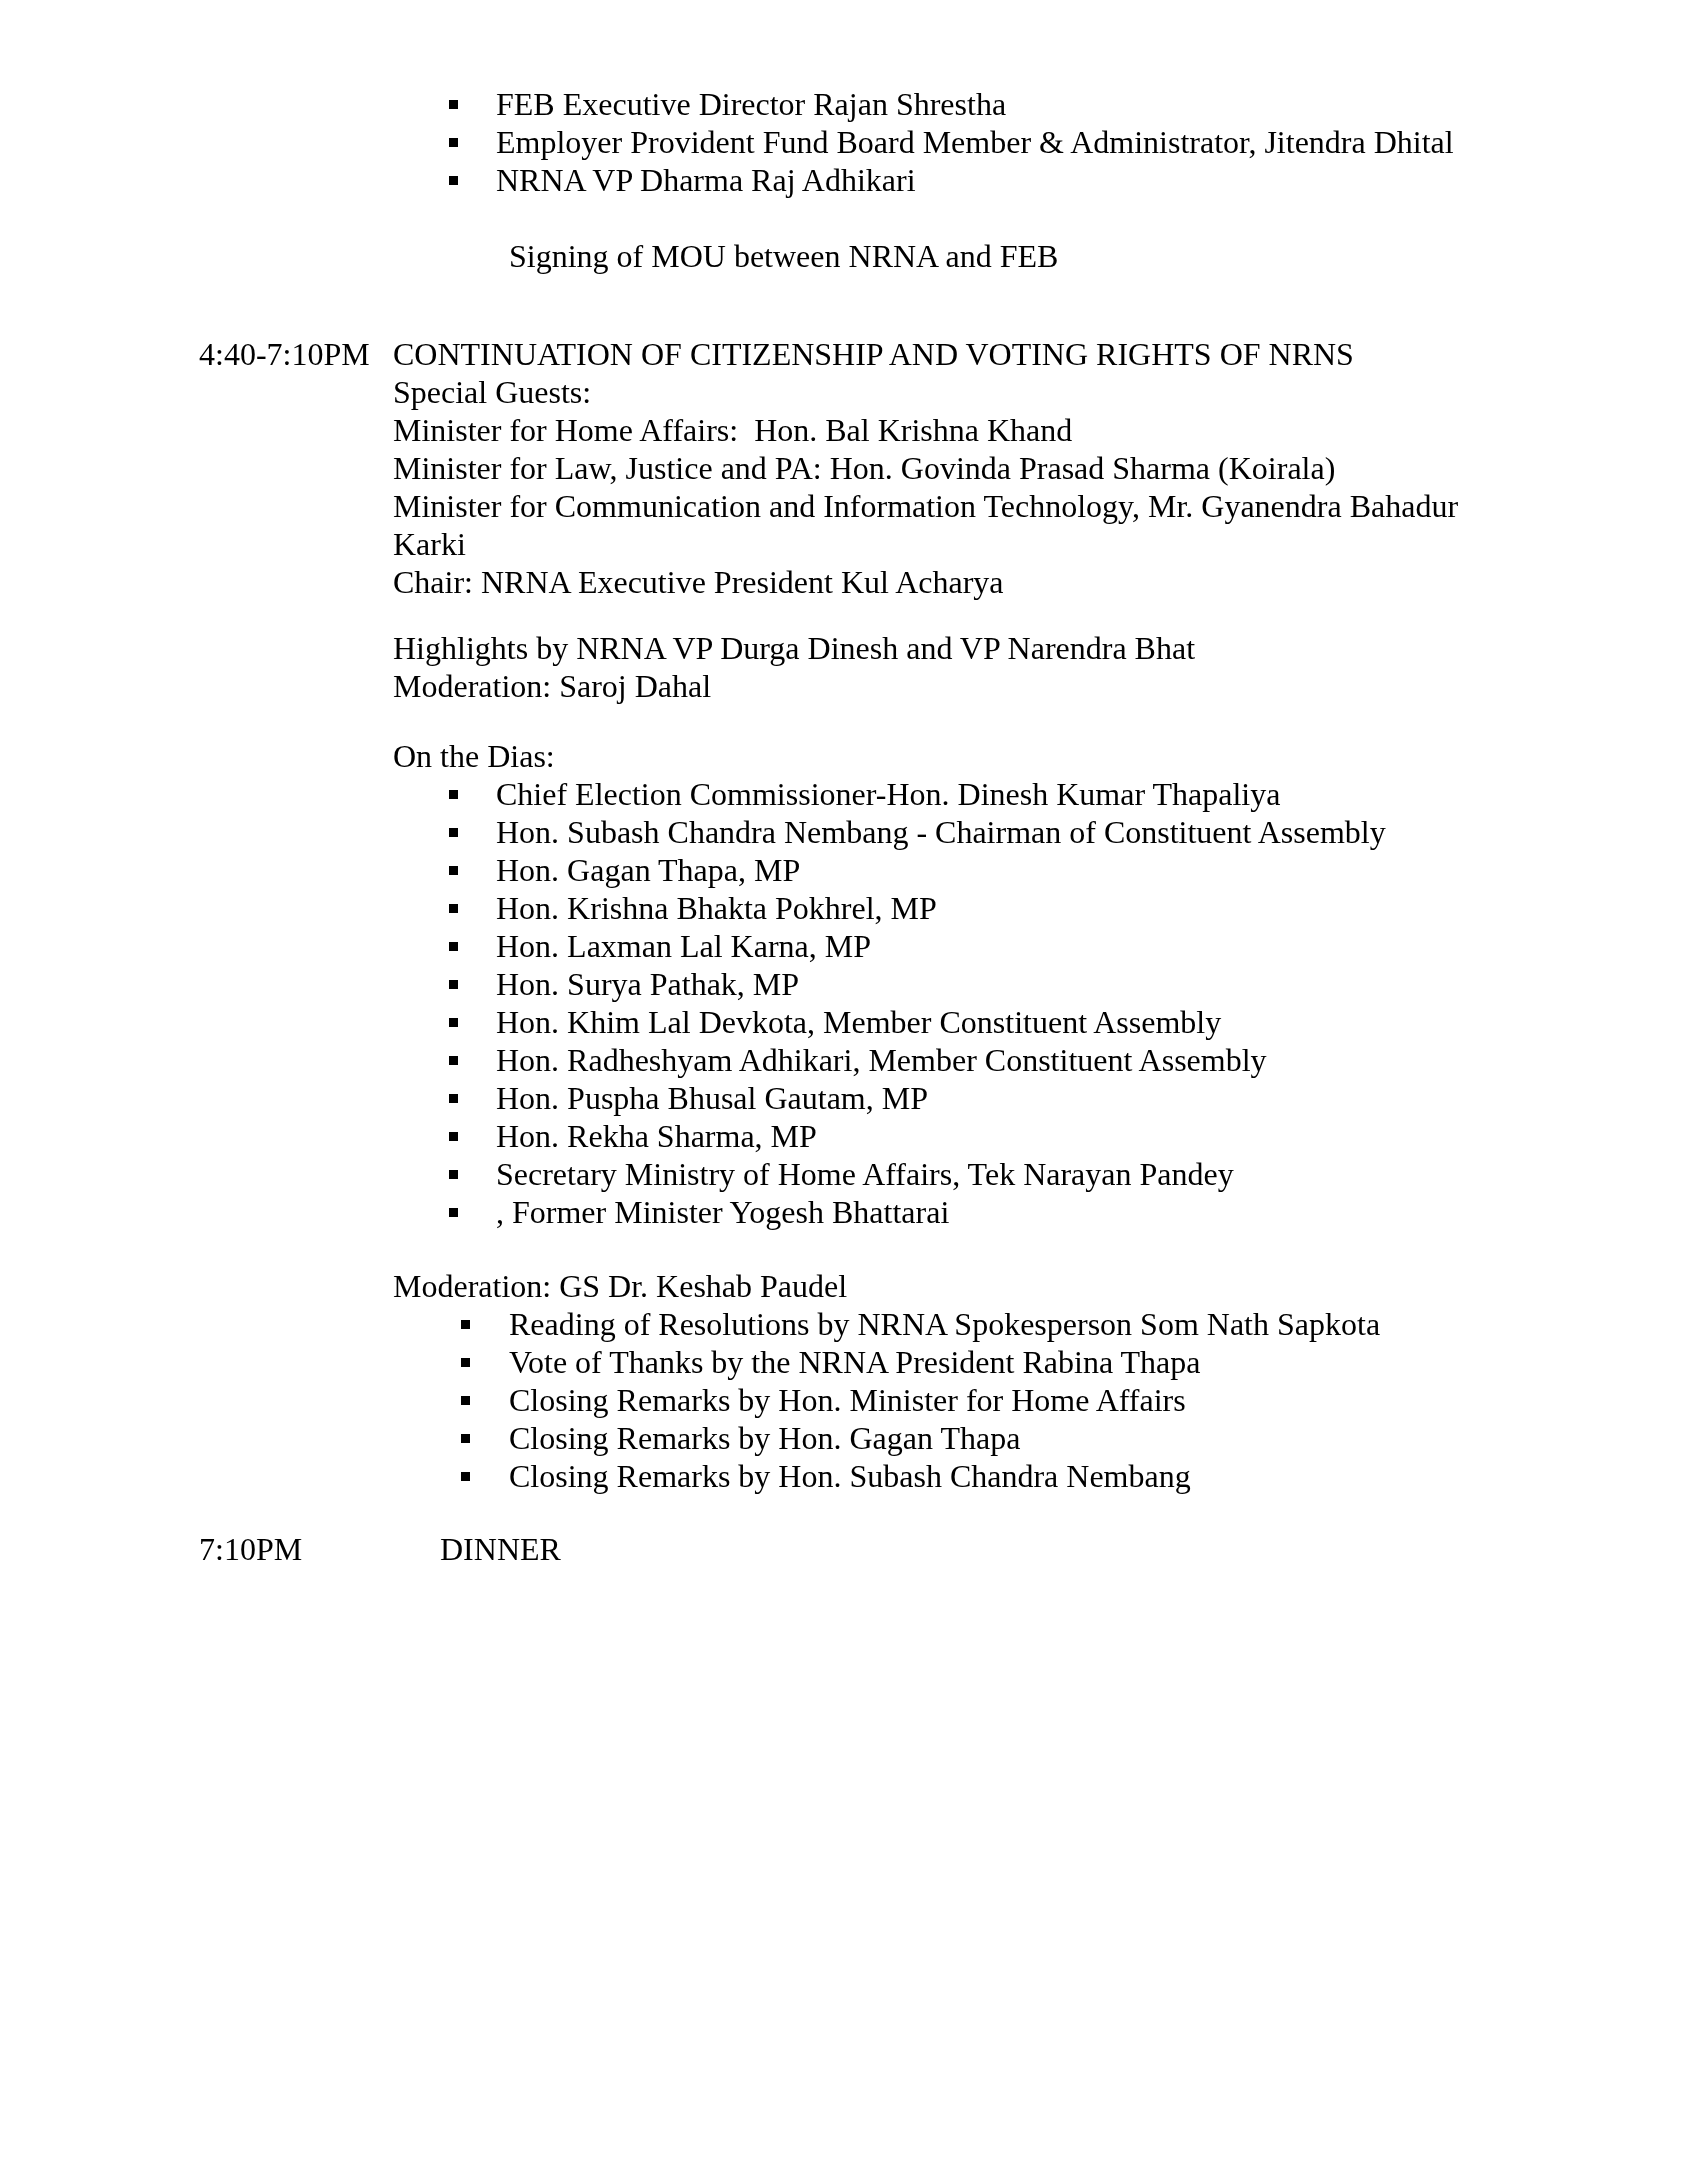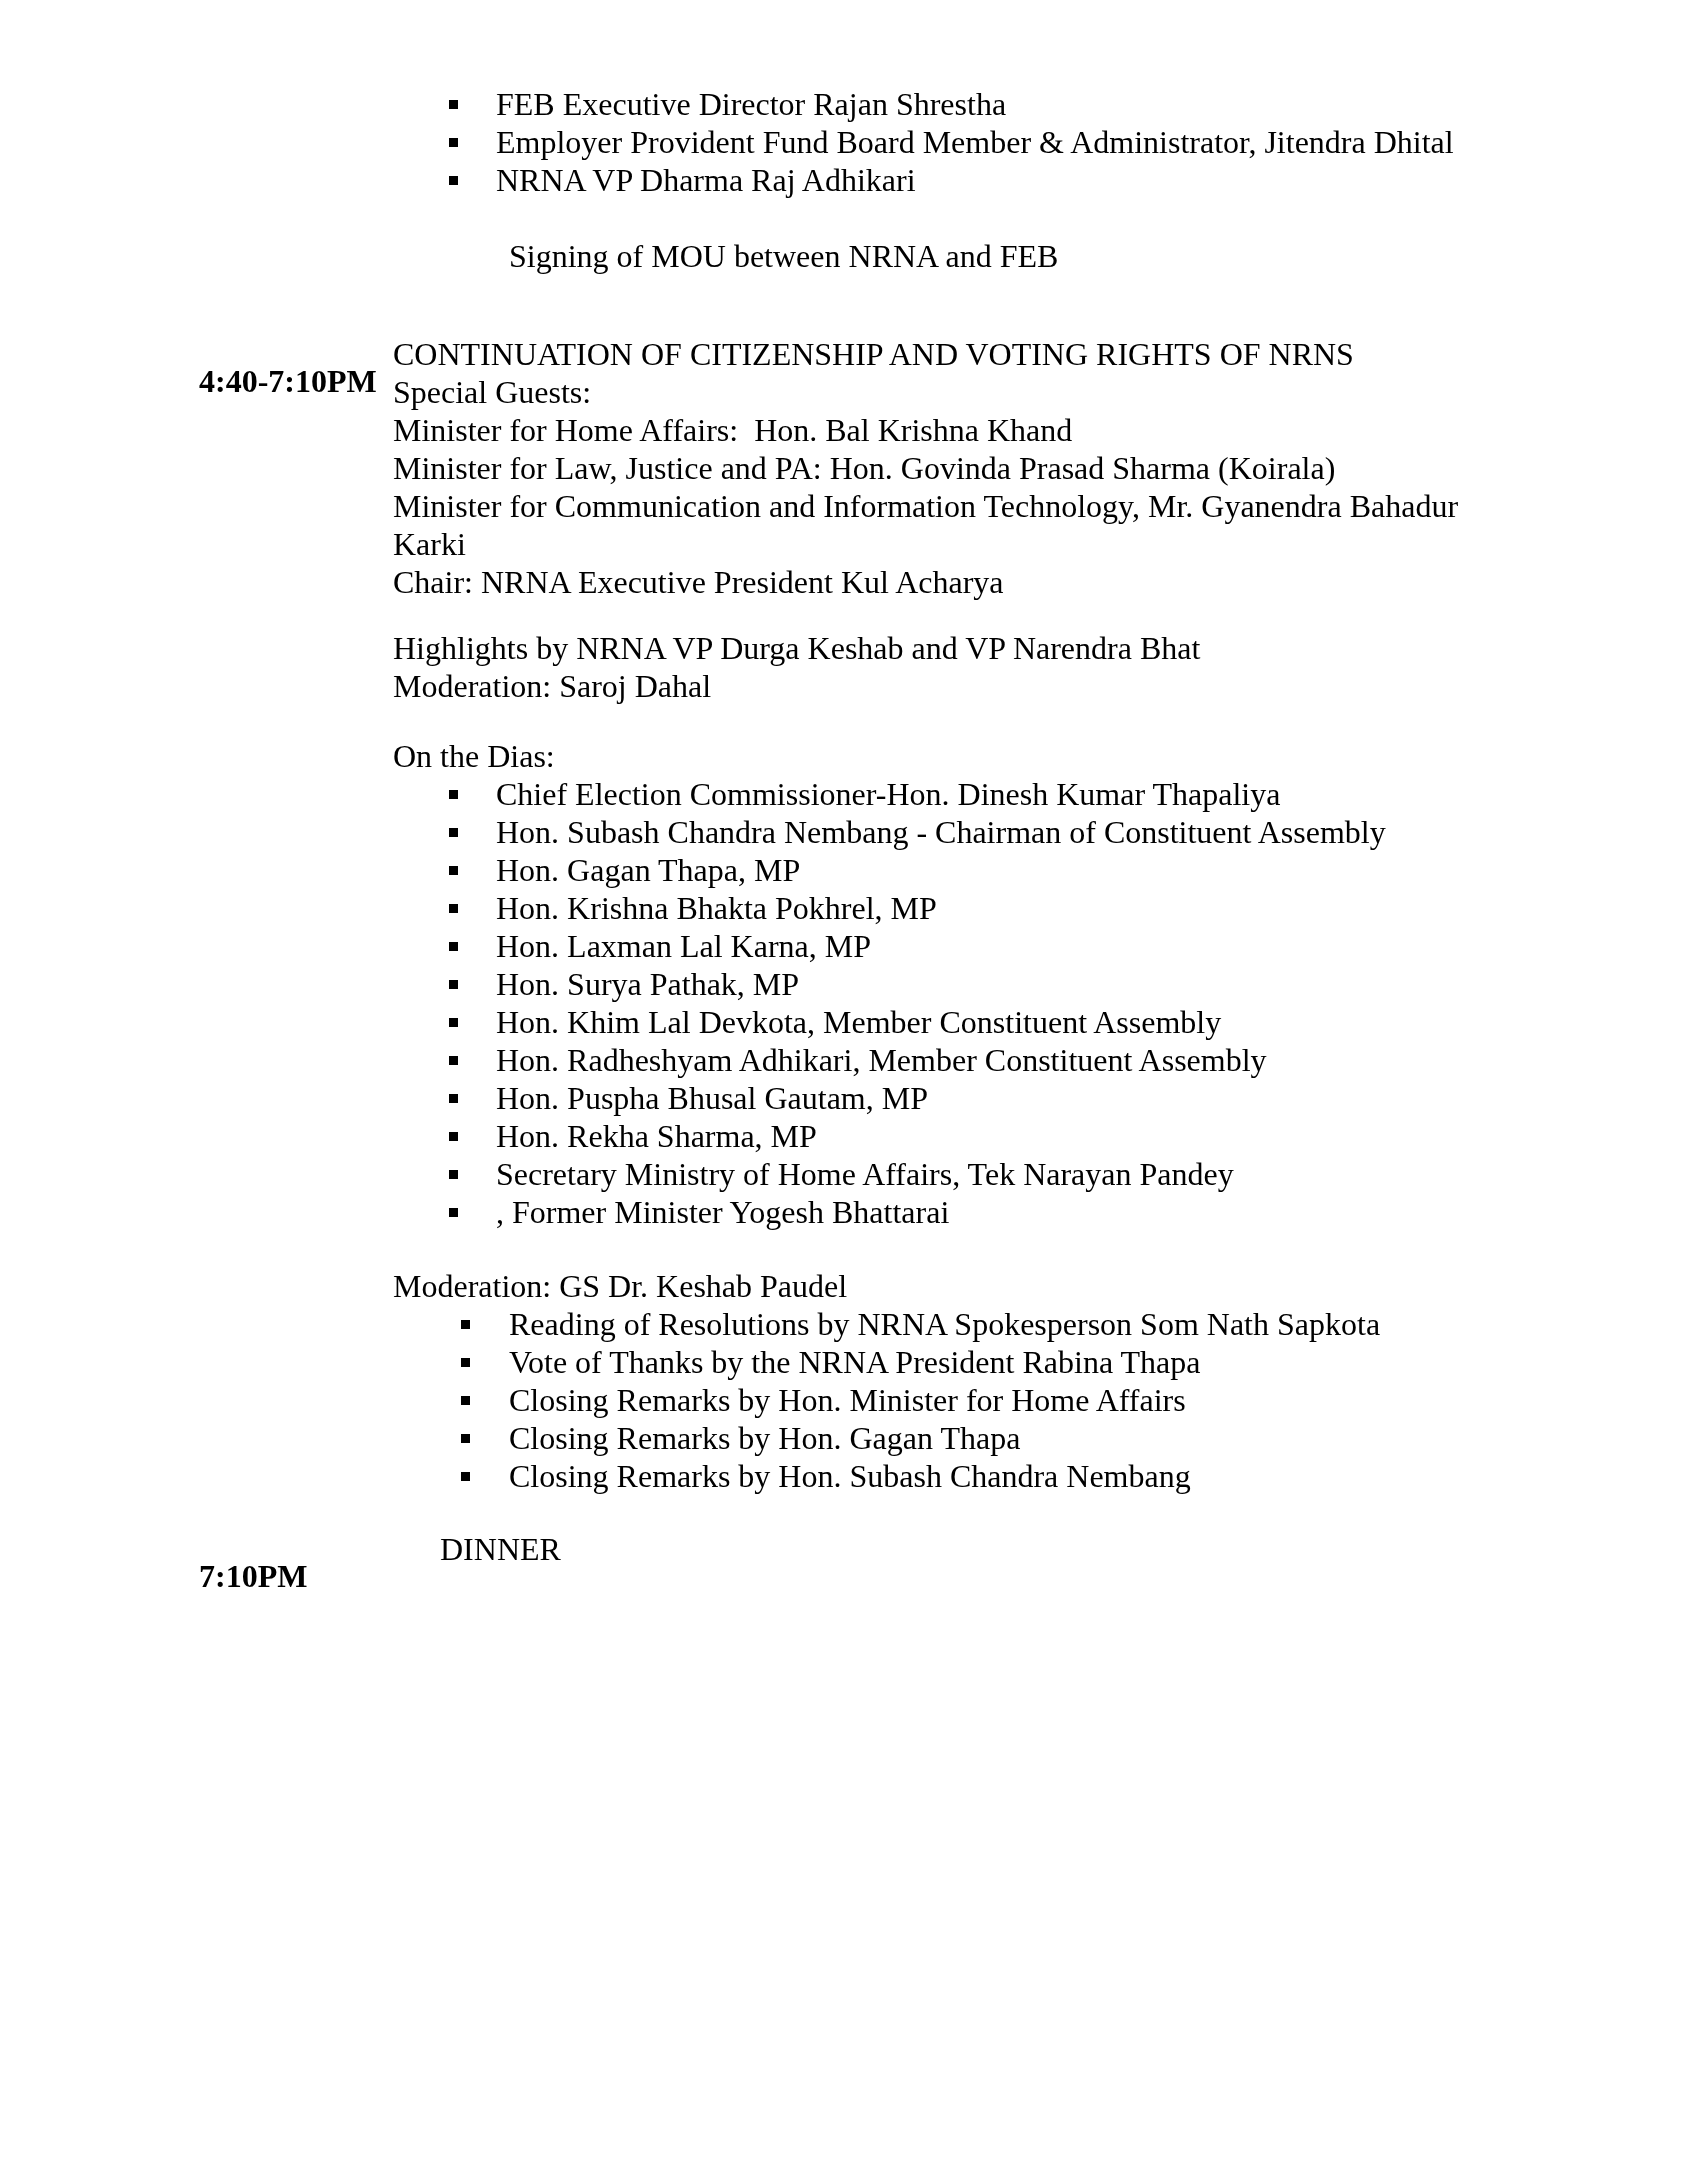--- a/index.html
+++ b/index.html
@@ -8,21 +8,21 @@
     height: 2181px;
     background: #ffffff;
     color: #000000;
     font-family: "Liberation Serif", "DejaVu Serif", serif;
     font-size: 32px;
     line-height: 38px;
     -webkit-font-smoothing: antialiased;
   }
   .doc { padding: 85px 8px 0 199px; }
   .row { display: flex; align-items: flex-start; }
-  .time { flex: 0 0 194px; width: 194px; font-weight: bold; white-space: nowrap; margin-top: 27px; }
+  .time { flex: 0 0 194px; width: 194px; font-weight: normal; white-space: nowrap; }
   .content { width: 1107px; }
   .para { margin: 0; white-space: pre-wrap; }
   .bold { font-weight: normal; }
   .nowrap { white-space: nowrap; }
   .blist { list-style: none; margin: 0; padding: 0; }
   .blist li { position: relative; padding-left: 103px; white-space: nowrap; }
   .blist li::before {
     content: "";
     position: absolute;
     left: 56px;
@@ -75,21 +75,21 @@
 
           <p class="para">Minister for Home Affairs:  Hon. Bal Krishna Khand</p>
 
           <p class="para">Minister for Law, Justice and PA: Hon. Govinda Prasad Sharma (Koirala)</p>
 
           <p class="para">Minister for Communication and Information Technology, Mr. Gyanendra Bahadur Karki</p>
 
           <p class="para">Chair: NRNA Executive President Kul Acharya</p>
         </div>
       <div class="sp33"></div>
-      <p class="para">Highlights by NRNA VP Durga Keshab and VP Narendra Bhat</p>
+      <p class="para">Highlights by NRNA VP Durga Dinesh and VP Narendra Bhat</p>
       <p class="para">Moderation: Saroj Dahal</p>
       <div class="sp38"></div>
       <p class="para">On the Dias:</p>
       <ul class="blist l1">
 
           <li><span>Chief Election Commissioner-Hon. Dinesh Kumar Thapaliya</span></li>
 
           <li><span>Hon. Subash Chandra Nembang - Chairman of Constituent Assembly</span></li>
 
           <li><span>Hon. Gagan Thapa, MP</span></li>

